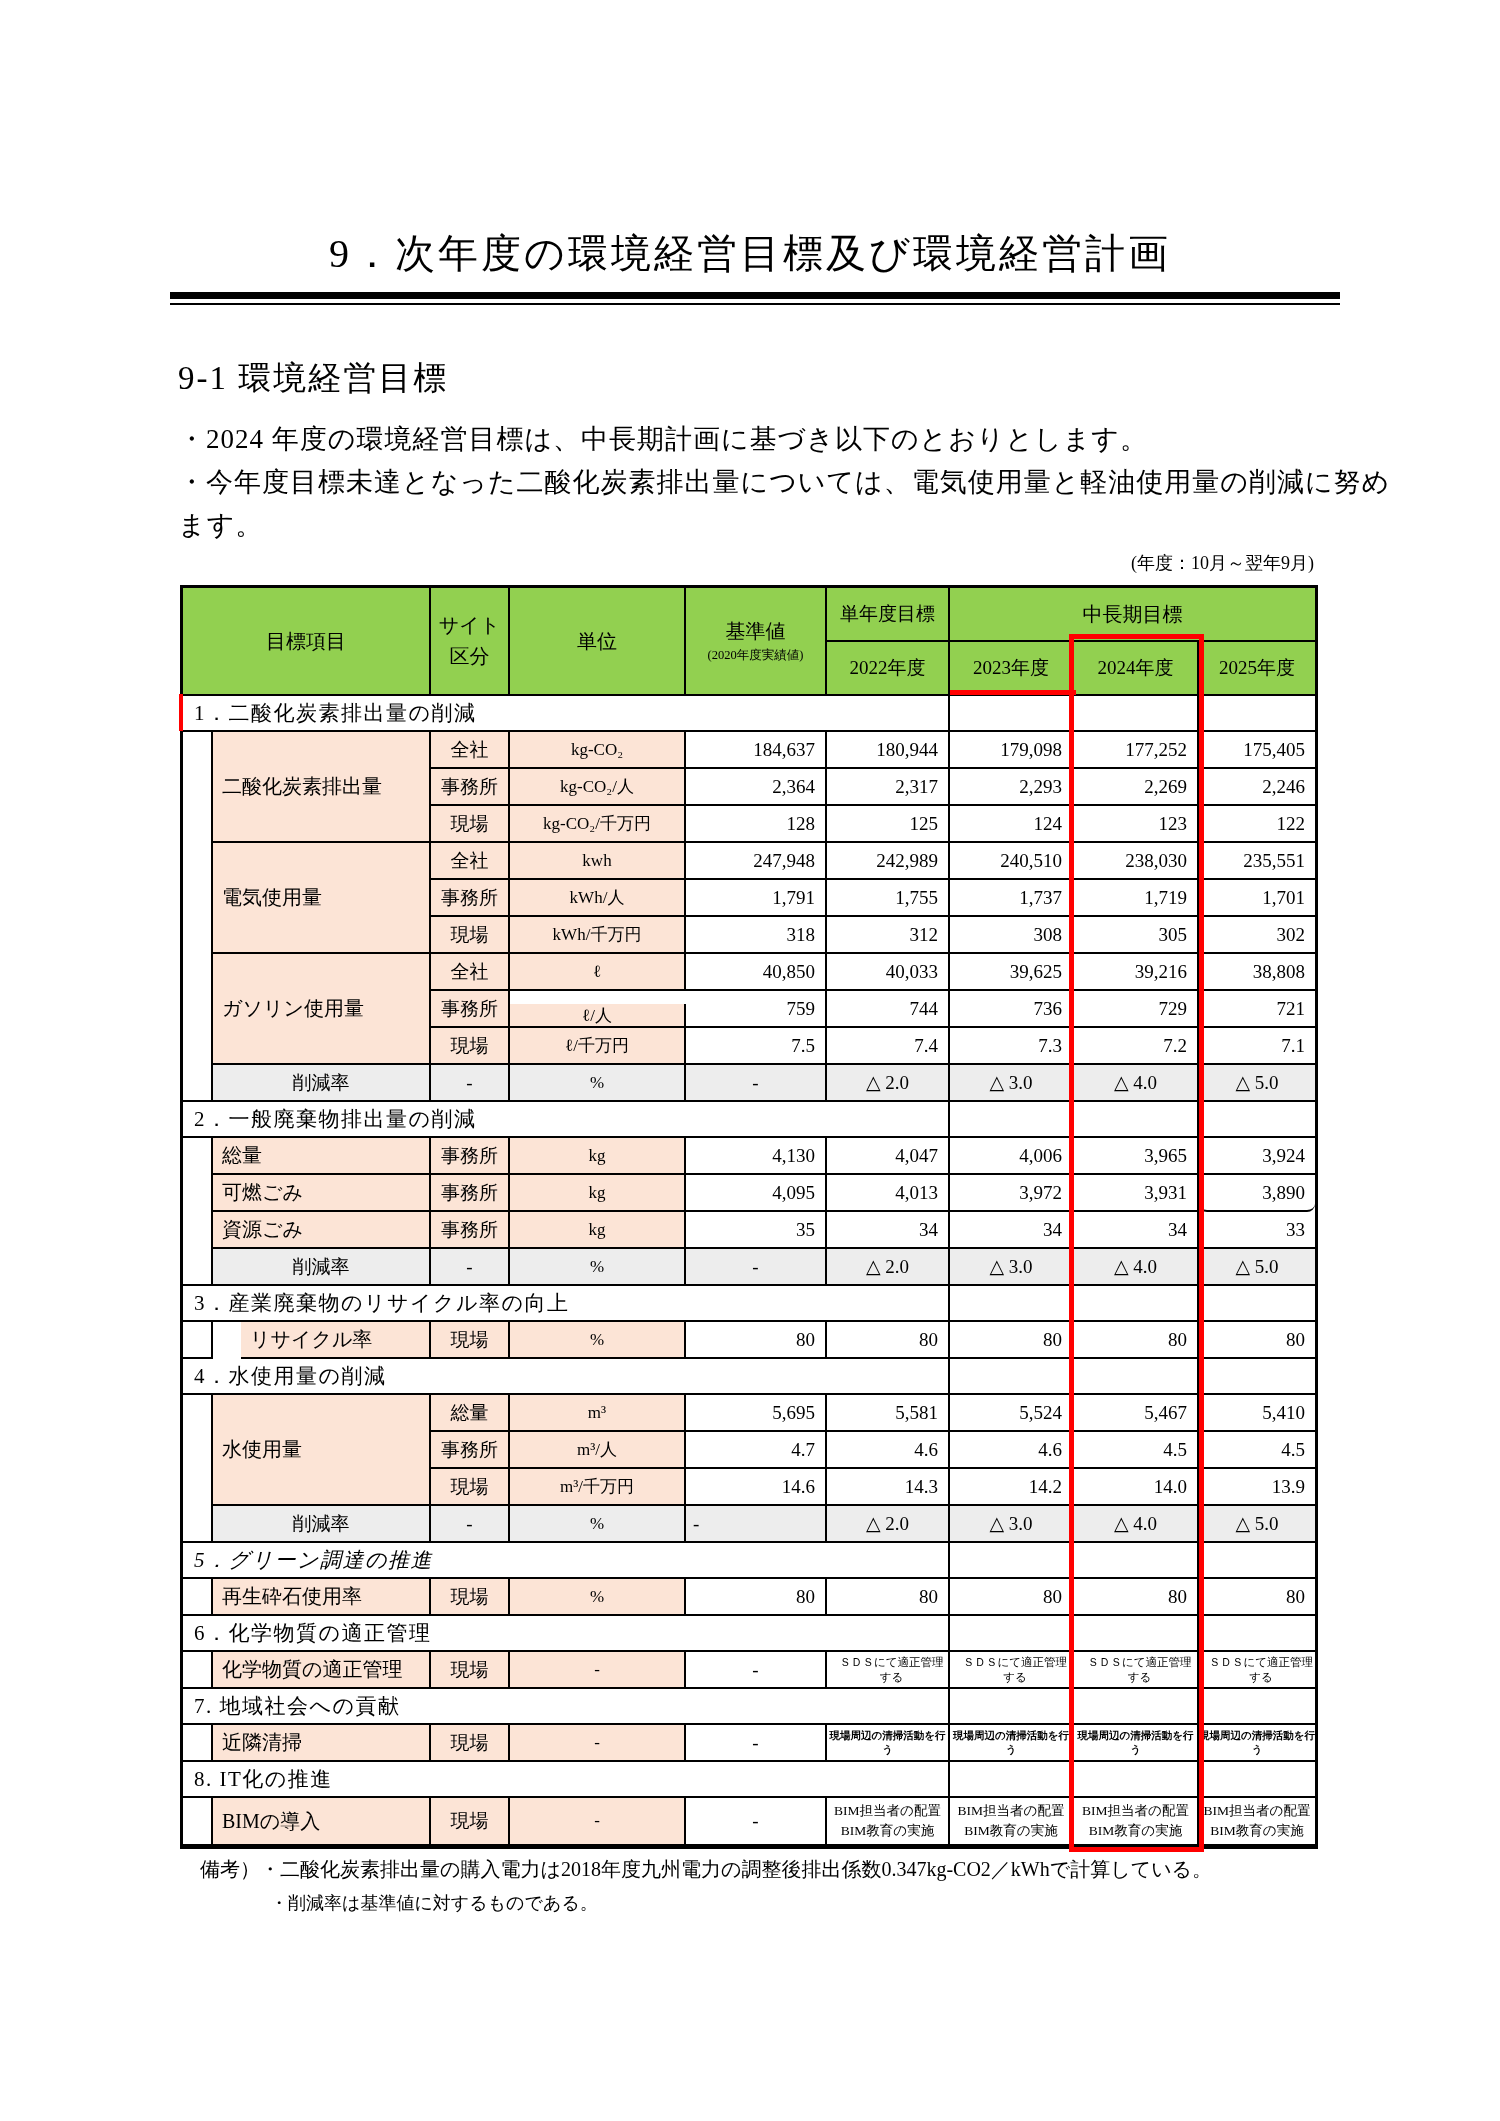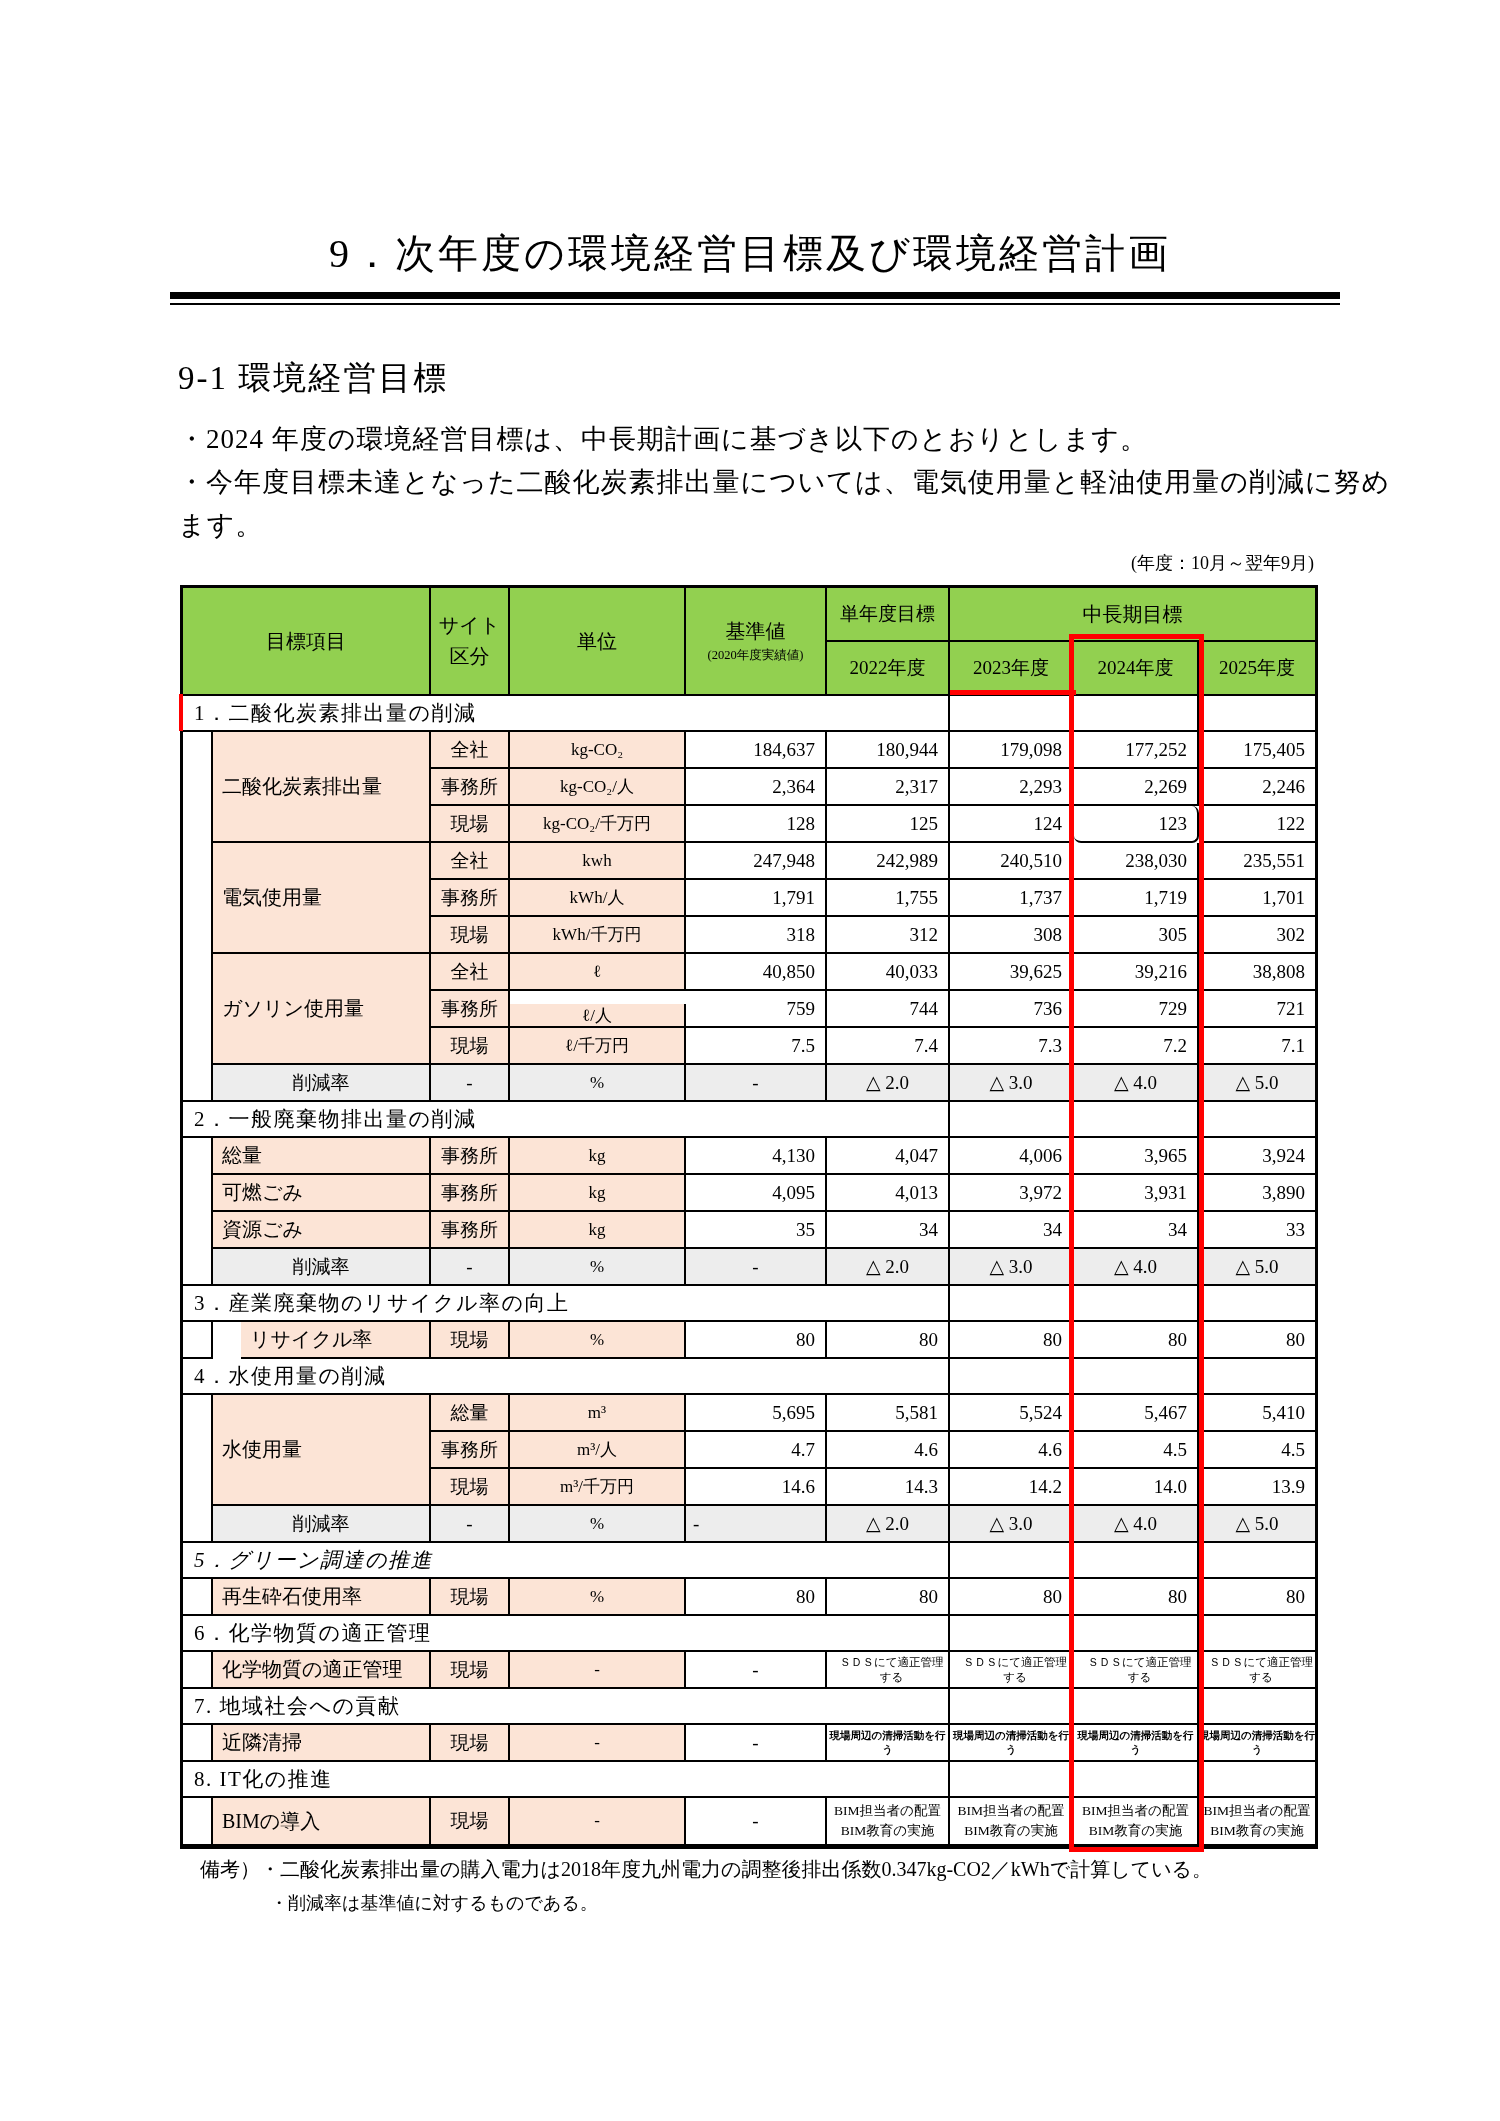--- a/index.html
+++ b/index.html
@@ -120,21 +120,21 @@
     <div class="cell num" style="grid-area: 5 / 6;">2,317</div>
     <div class="cell num" style="grid-area: 5 / 7;">2,293</div>
     <div class="cell num" style="grid-area: 5 / 8;">2,269</div>
     <div class="cell num last" style="grid-area: 5 / 9;">2,246</div>
     <div class="sp" style="grid-area: 6 / 1;"></div>
     <div class="cell cen peach" style="grid-area: 6 / 3;">現場</div>
     <div class="cell cen unit peach" style="grid-area: 6 / 4;">kg-CO₂/千万円</div>
     <div class="cell num" style="grid-area: 6 / 5;">128</div>
     <div class="cell num" style="grid-area: 6 / 6;">125</div>
     <div class="cell num" style="grid-area: 6 / 7;">124</div>
-    <div class="cell num" style="grid-area: 6 / 8; border-radius: 7px;">123</div>
+    <div class="cell num" style="grid-area: 6 / 8;">123</div>
     <div class="cell num last" style="grid-area: 6 / 9;">122</div>
     <div class="sp" style="grid-area: 7 / 1;"></div>
     <div class="cell peach item" style="grid-area: 7 / 2 / span 3;">電気使用量</div>
     <div class="cell cen peach" style="grid-area: 7 / 3;">全社</div>
     <div class="cell cen unit peach" style="grid-area: 7 / 4;">kwh</div>
     <div class="cell num" style="grid-area: 7 / 5;">247,948</div>
     <div class="cell num" style="grid-area: 7 / 6;">242,989</div>
     <div class="cell num" style="grid-area: 7 / 7;">240,510</div>
     <div class="cell num" style="grid-area: 7 / 8;">238,030</div>
     <div class="cell num last" style="grid-area: 7 / 9;">235,551</div>
@@ -202,21 +202,21 @@
     <div class="cell num" style="grid-area: 15 / 8;">3,965</div>
     <div class="cell num last" style="grid-area: 15 / 9;">3,924</div>
     <div class="sp" style="grid-area: 16 / 1;"></div>
     <div class="cell peach item" style="grid-area: 16 / 2;">可燃ごみ</div>
     <div class="cell cen peach" style="grid-area: 16 / 3;">事務所</div>
     <div class="cell cen unit peach" style="grid-area: 16 / 4;">kg</div>
     <div class="cell num" style="grid-area: 16 / 5;">4,095</div>
     <div class="cell num" style="grid-area: 16 / 6;">4,013</div>
     <div class="cell num" style="grid-area: 16 / 7;">3,972</div>
     <div class="cell num" style="grid-area: 16 / 8;">3,931</div>
-    <div class="cell num last" style="grid-area: 16 / 9;">3,890</div>
+    <div class="cell num last" style="grid-area: 16 / 9; border-radius: 8px;">3,890</div>
     <div class="sp" style="grid-area: 17 / 1;"></div>
     <div class="cell peach item" style="grid-area: 17 / 2;">資源ごみ</div>
     <div class="cell cen peach" style="grid-area: 17 / 3;">事務所</div>
     <div class="cell cen unit peach" style="grid-area: 17 / 4;">kg</div>
     <div class="cell num" style="grid-area: 17 / 5;">35</div>
     <div class="cell num" style="grid-area: 17 / 6;">34</div>
     <div class="cell num" style="grid-area: 17 / 7;">34</div>
     <div class="cell num" style="grid-area: 17 / 8;">34</div>
     <div class="cell num last" style="grid-area: 17 / 9;">33</div>
     <div class="sp spb" style="grid-area: 18 / 1;"></div>

